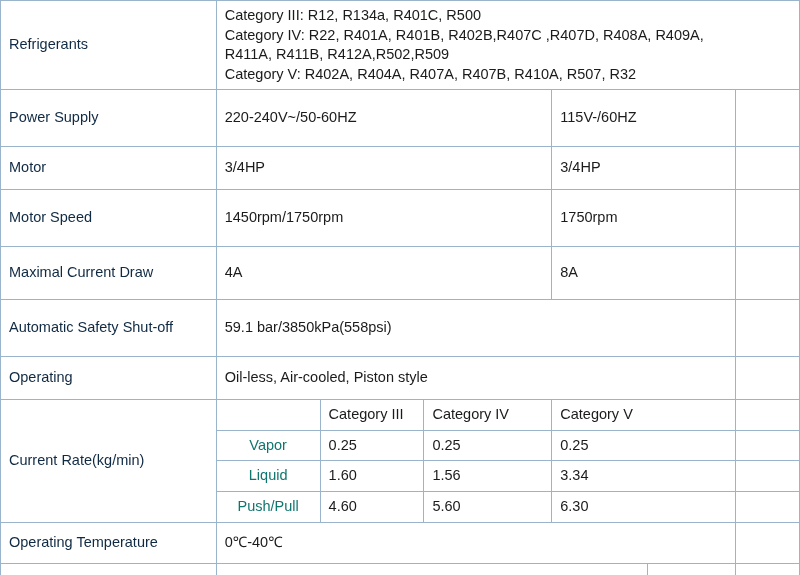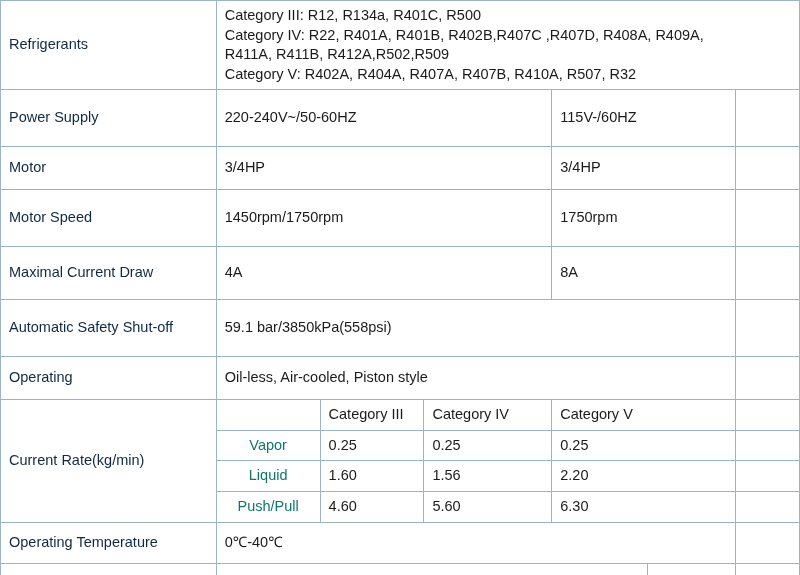--- a/index.html
+++ b/index.html
@@ -137,21 +137,21 @@
       <td>0.25</td>
       <td>0.25</td>
       <td colspan="2">0.25</td>
       <td class="blank"></td>
     </tr>
 
     <tr>
       <td class="sub-label">Liquid</td>
       <td>1.60</td>
       <td>1.56</td>
-      <td colspan="2">2.20</td>
+      <td colspan="2">3.34</td>
       <td class="blank"></td>
     </tr>
 
     <tr>
       <td class="sub-label">Push/Pull</td>
       <td>4.60</td>
       <td>5.60</td>
       <td colspan="2">6.30</td>
       <td class="blank"></td>
     </tr>

